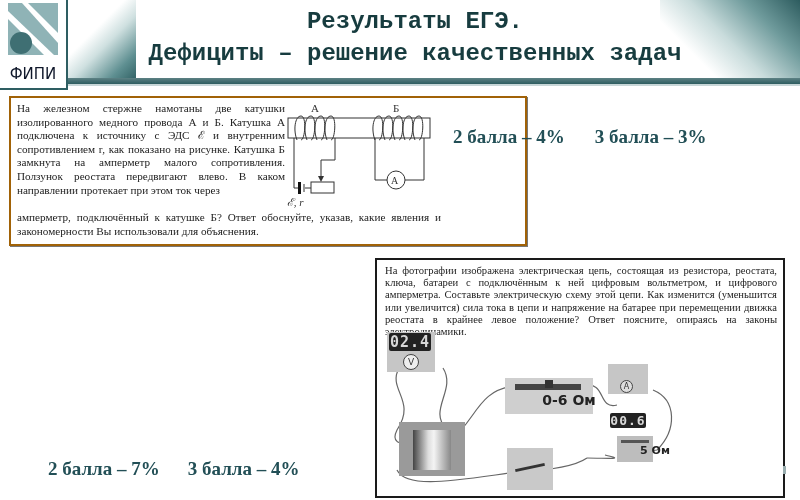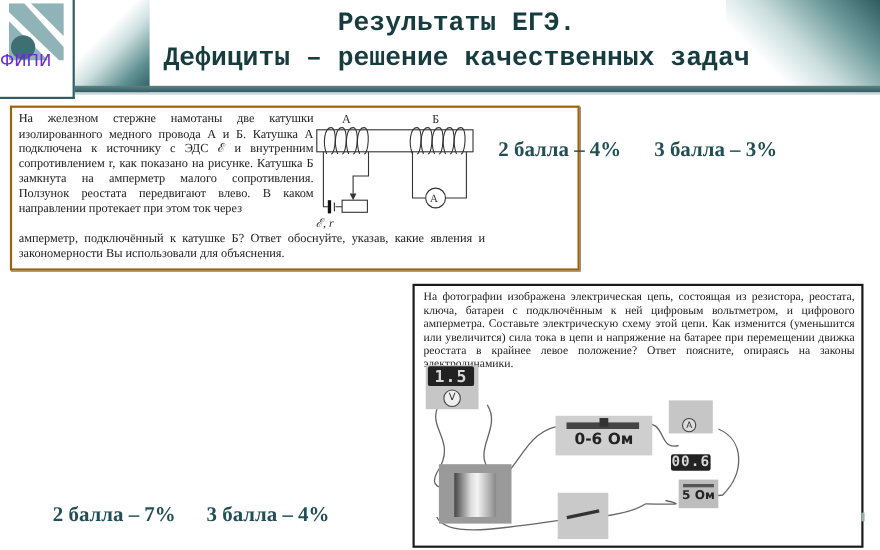--- a/index.html
+++ b/index.html
@@ -7,22 +7,22 @@
     width:800px; height:500px; position:relative; overflow:hidden;
     background:#ffffff; font-family:"Liberation Serif", serif;
   }
   
   .logo-box {
     position:absolute; left:0; top:0; width:66px; height:88px;
     background:#ffffff; border-right:2px solid #2e5e62; border-bottom:2px solid #2e5e62;
   }
   .logo-mark { position:absolute; left:8px; top:3px; width:50px; height:52px; }
   .logo-text {
-    position:absolute; left:0; top:46px; width:66px; text-align:left;
-    font-family:"DejaVu Sans", sans-serif; font-size:15px; color:#6d28d9; letter-spacing:0px;
+    position:absolute; left:0; top:65px; width:66px; text-align:center;
+    font-family:"DejaVu Sans", sans-serif; font-size:15px; color:#0f172a; letter-spacing:0px;
   }
   .header-grad-left {
     position:absolute; left:66px; top:0; width:70px; height:84px;
     background:linear-gradient(135deg, #ffffff 0%, #ffffff 38%, #cfe0e0 55%, #5e8f91 80%, #2a5a5d 100%);
   }
   .header-grad-right {
     position:absolute; right:0; top:0; width:140px; height:84px;
     background:linear-gradient(225deg, #2d5c5f 0%, #6f9b9c 25%, #c9dcdc 50%, #ffffff 72%);
   }
   .header-bar {
@@ -77,21 +77,21 @@
     font-size:10.6px; line-height:12.2px; color:#222; text-align:justify;
   }
   .photo { position:absolute; left:0; top:70px; width:406px; height:166px; }
   .lcd {
     position:absolute; background:#222; color:#d8d8d8;
     font-family:"DejaVu Sans Mono", monospace; font-weight:bold; letter-spacing:1px;
     border-radius:2px;
   }
   .plate { position:absolute; background:#c6c6c6; }
   .plate-label {
-    position:absolute; font-family:"DejaVu Sans", sans-serif; font-weight:bold; color:#222;
+    position:absolute; font-family:"DejaVu Sans", sans-serif; font-weight:bold; color:#222;padding-left:20px;
   }
   .page-mark {
     position:absolute; left:783px; top:466px; width:3px; height:8px; background:#9aaeb0;
   }
 </style>
 </head>
 <body>
 
 <div class="header-grad-left"></div>
 <div class="header-grad-right"></div>
@@ -170,21 +170,21 @@
         <path d="M72,112 C100,90 100,60 138,56"></path>
         <path d="M206,56 C230,50 220,80 240,75"></path>
         <path d="M276,60 C300,70 300,100 280,120 L264,122"></path>
         <path d="M210,128 C230,128 250,130 228,125"></path>
         <path d="M140,142 C180,140 200,135 210,128"></path>
         <path d="M20,140 C30,160 80,150 140,142"></path>
       </g>
     </svg>
 
     <div class="plate" style="left:10px;top:2px;width:48px;height:40px;">
-      <div class="lcd" style="left:2px;top:1px;width:42px;height:18px;font-size:15px;line-height:18px;text-align:center;">1.5</div>
+      <div class="lcd" style="left:2px;top:1px;width:42px;height:18px;font-size:15px;line-height:18px;text-align:center;">02.4</div>
       <div style="position:absolute;left:16px;top:22px;width:14px;height:14px;border:1.5px solid #444;border-radius:50%;font-size:9px;line-height:14px;text-align:center;font-family:'DejaVu Sans',sans-serif;color:#333;background:#eee;">V</div>
     </div>
 
     <div class="plate" style="left:128px;top:48px;width:88px;height:36px;background:#cfcfcf;">
       <div style="position:absolute;left:10px;top:6px;width:66px;height:6px;background:#444;"></div>
       <div style="position:absolute;left:40px;top:2px;width:8px;height:8px;background:#333;"></div>
       <div class="plate-label" style="left:0;top:14px;width:88px;text-align:center;font-size:14px;">0-6 Ом</div>
     </div>
 
     <div class="plate" style="left:231px;top:34px;width:40px;height:30px;">

